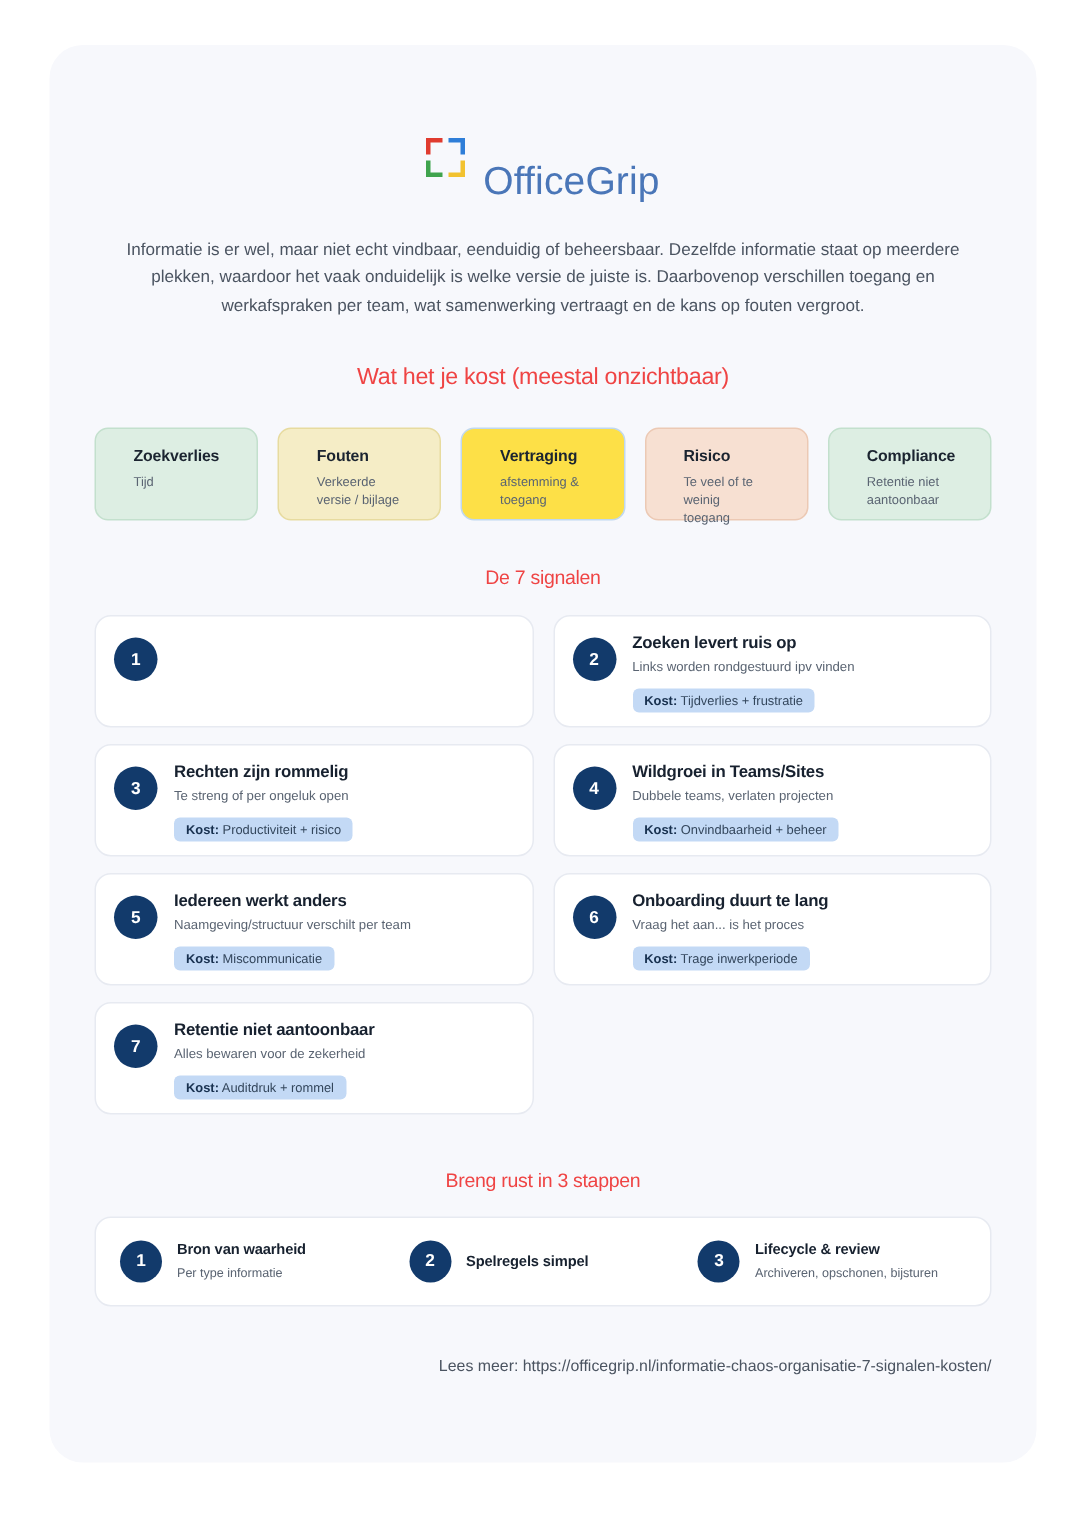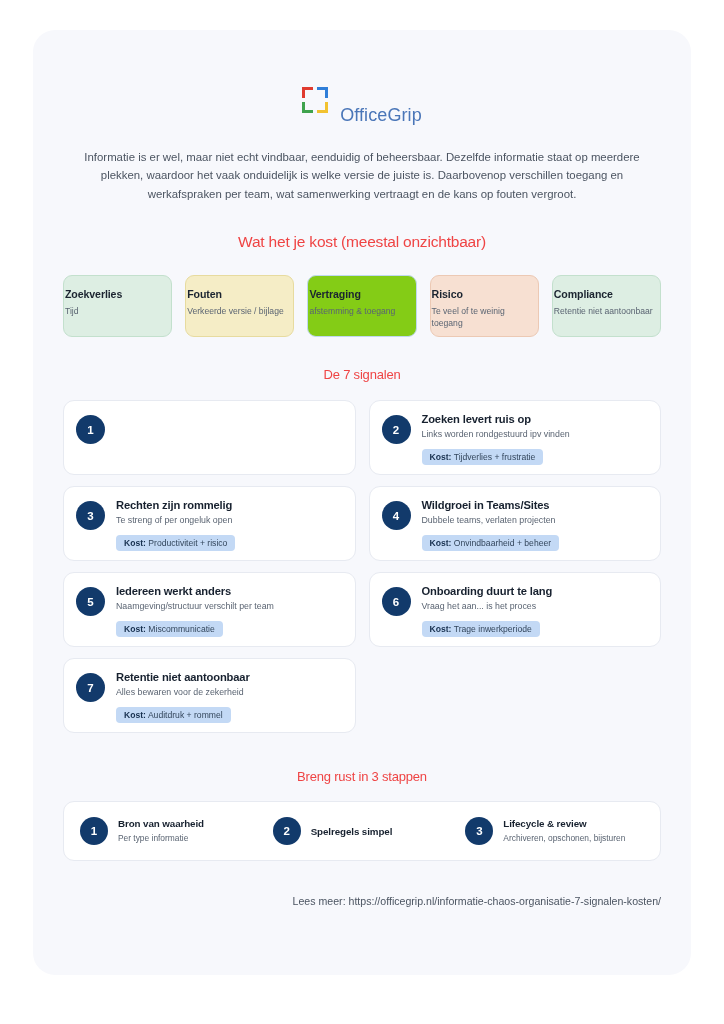--- a/index.html
+++ b/index.html
@@ -49,21 +49,21 @@
     position: absolute;
     width: 11px;
     height: 11px;
   }
   .lm-tl { top: 0; left: 0; border-top: 3.5px solid #e03b2f; border-left: 3.5px solid #e03b2f; }
   .lm-tr { top: 0; right: 0; border-top: 3.5px solid #2f7ed8; border-right: 3.5px solid #2f7ed8; }
   .lm-bl { bottom: 0; left: 0; border-bottom: 3.5px solid #3fa34d; border-left: 3.5px solid #3fa34d; }
   .lm-br { bottom: 0; right: 0; border-bottom: 3.5px solid #f2c230; border-right: 3.5px solid #f2c230; }
 
   .logo-text {
-    font-size: 18px;
+    font-size: 26px;
     font-weight: 400;
     color: #4a76b8;
     letter-spacing: 0.1px;
     margin-top: 31px;
   }
 
   
   .main-title {
     margin-top: 30px;
     text-align: center;
@@ -97,21 +97,21 @@
   .cost-wrap { margin-top: 30px; }
   .cost-row {
     display: flex;
     gap: 13px;
     margin-top: 24px;
   }
   .cost-card {
     flex: 1 1 0;
     min-width: 0;
     border-radius: 9px;
-    padding: 12px 1px;
+    padding: 12px 25px;
     height: 62px;
   }
   .cost-card h4 {
     font-size: 10.6px;
     font-weight: 700;
     color: #1b2430;
     margin-bottom: 6px;
     letter-spacing: -0.1px;
   }
   .cost-card p {
@@ -244,21 +244,21 @@
       <h2 class="section-title">Wat het je kost (meestal onzichtbaar)</h2>
       <div class="cost-row">
         <div class="cost-card" style="background: rgb(221, 238, 227); border: 1px solid rgb(195, 224, 205);">
           <h4>Zoekverlies</h4>
           <p>Tijd</p>
         </div>
         <div class="cost-card" style="background: rgb(245, 237, 198); border: 1px solid rgb(231, 219, 159);">
           <h4>Fouten</h4>
           <p>Verkeerde versie / bijlage</p>
         </div>
-        <div class="cost-card" style="background: #84cc16; border: 1px solid rgb(192, 216, 239);">
+        <div class="cost-card" style="background: #fde047; border: 1px solid rgb(192, 216, 239);">
           <h4>Vertraging</h4>
           <p>afstemming &amp; toegang</p>
         </div>
         <div class="cost-card" style="background: rgb(247, 224, 210); border: 1px solid rgb(236, 201, 180);">
           <h4>Risico</h4>
           <p>Te veel of te weinig toegang</p>
         </div>
         <div class="cost-card" style="background: rgb(221, 238, 227); border: 1px solid rgb(195, 224, 205);">
           <h4>Compliance</h4>
           <p>Retentie niet aantoonbaar</p>

